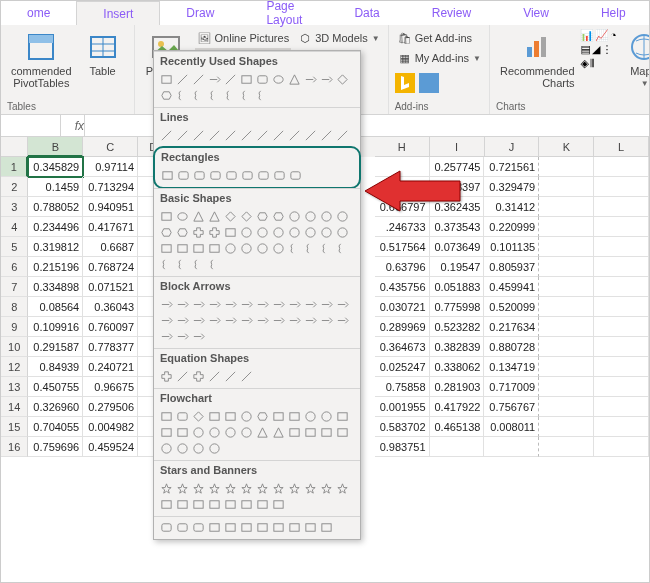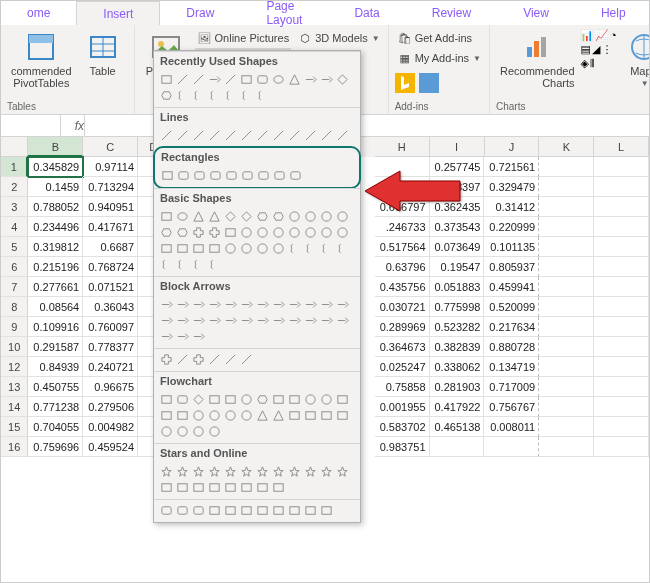--- a/index.html
+++ b/index.html
@@ -289,21 +289,21 @@
         <div class="cell" style="width: 32px;">0.</div>
         <div style="width: 210px;"></div>
         <div class="cell">0.63796</div>
         <div class="cell">0.19547</div>
         <div class="cell dim-r">0.805937</div>
         <div class="cell"></div>
         <div class="cell"></div>
       </div>
       <div class="row">
         <div class="rh">7</div>
-        <div class="cell">0.277661</div>
+        <div class="cell">0.334898</div>
         <div class="cell">0.071521</div>
         <div class="cell" style="width: 32px;">0.</div>
         <div style="width: 210px;"></div>
         <div class="cell">0.435756</div>
         <div class="cell">0.051883</div>
         <div class="cell dim-r">0.459941</div>
         <div class="cell"></div>
         <div class="cell"></div>
       </div>
       <div class="row">
@@ -361,21 +361,21 @@
         <div class="cell" style="width: 32px;">0.</div>
         <div style="width: 210px;"></div>
         <div class="cell">0.75858</div>
         <div class="cell">0.281903</div>
         <div class="cell dim-r">0.717009</div>
         <div class="cell"></div>
         <div class="cell"></div>
       </div>
       <div class="row">
         <div class="rh">14</div>
-        <div class="cell">0.771238</div>
+        <div class="cell">0.326960</div>
         <div class="cell">0.279506</div>
         <div class="cell" style="width: 32px;">0.</div>
         <div style="width: 210px;"></div>
         <div class="cell">0.001955</div>
         <div class="cell">0.417922</div>
         <div class="cell dim-r">0.756767</div>
         <div class="cell"></div>
         <div class="cell"></div>
       </div>
       <div class="row">
@@ -990,20 +990,21 @@
         </div>
         <div class="shp">
           <svg viewBox="0 0 14 14" fill="none" stroke="#888" stroke-width="1">
             <line x1="2" y1="7" x2="10" y2="7"></line>
             <path d="M10 4 L13 7 L10 10"></path>
           </svg>
         </div>
       </div>
     </div>
   <div class="category">
+      <div class="cat-label">Equation Shapes</div>
     <div class="shape-row" id="sr-eq">
         <div class="shp">
           <svg viewBox="0 0 14 14" fill="none" stroke="#888" stroke-width="1">
             <path d="M5 2 H9 V5 H12 V9 H9 V12 H5 V9 H2 V5 H5 Z"></path>
           </svg>
         </div>
         <div class="shp">
           <svg viewBox="0 0 14 14" fill="none" stroke="#888" stroke-width="1">
             <line x1="2" y1="12" x2="12" y2="2"></line>
           </svg>
@@ -1169,21 +1170,21 @@
           </svg>
         </div>
         <div class="shp">
           <svg viewBox="0 0 14 14" fill="none" stroke="#888" stroke-width="1">
             <circle cx="7" cy="7" r="5"></circle>
           </svg>
         </div>
       </div>
     </div>
   <div class="category">
-      <div class="cat-label">Stars and Online</div>
+      <div class="cat-label">Stars and Banners</div>
     <div class="shape-row" id="sr-stars">
         <div class="shp">
           <svg viewBox="0 0 14 14" fill="none" stroke="#888" stroke-width="1">
             <path d="M7 2 L8.5 6 L12 6 L9 8.5 L10 12 L7 10 L4 12 L5 8.5 L2 6 L5.5 6 Z"></path>
           </svg>
         </div>
         <div class="shp">
           <svg viewBox="0 0 14 14" fill="none" stroke="#888" stroke-width="1">
             <path d="M7 2 L8.5 6 L12 6 L9 8.5 L10 12 L7 10 L4 12 L5 8.5 L2 6 L5.5 6 Z"></path>
           </svg>

